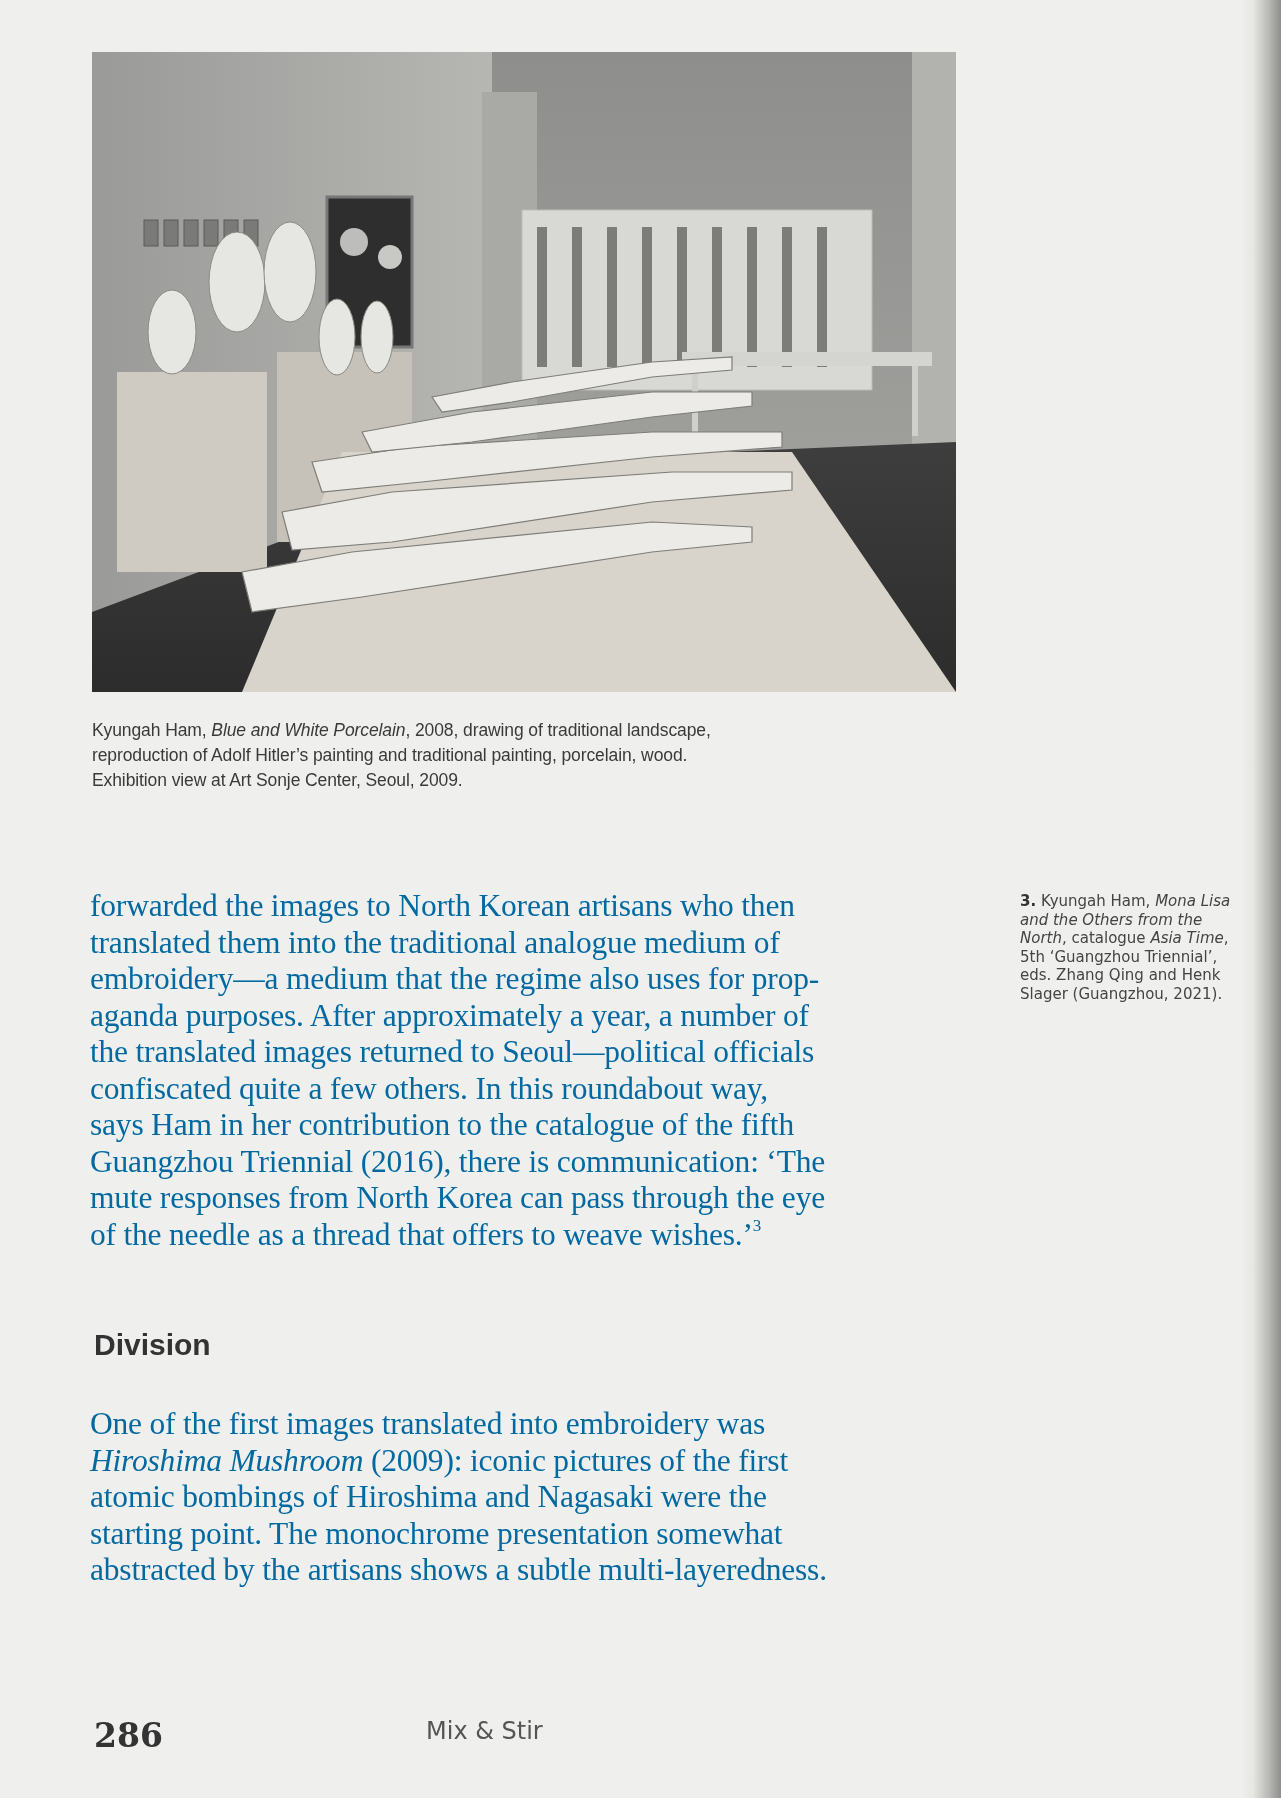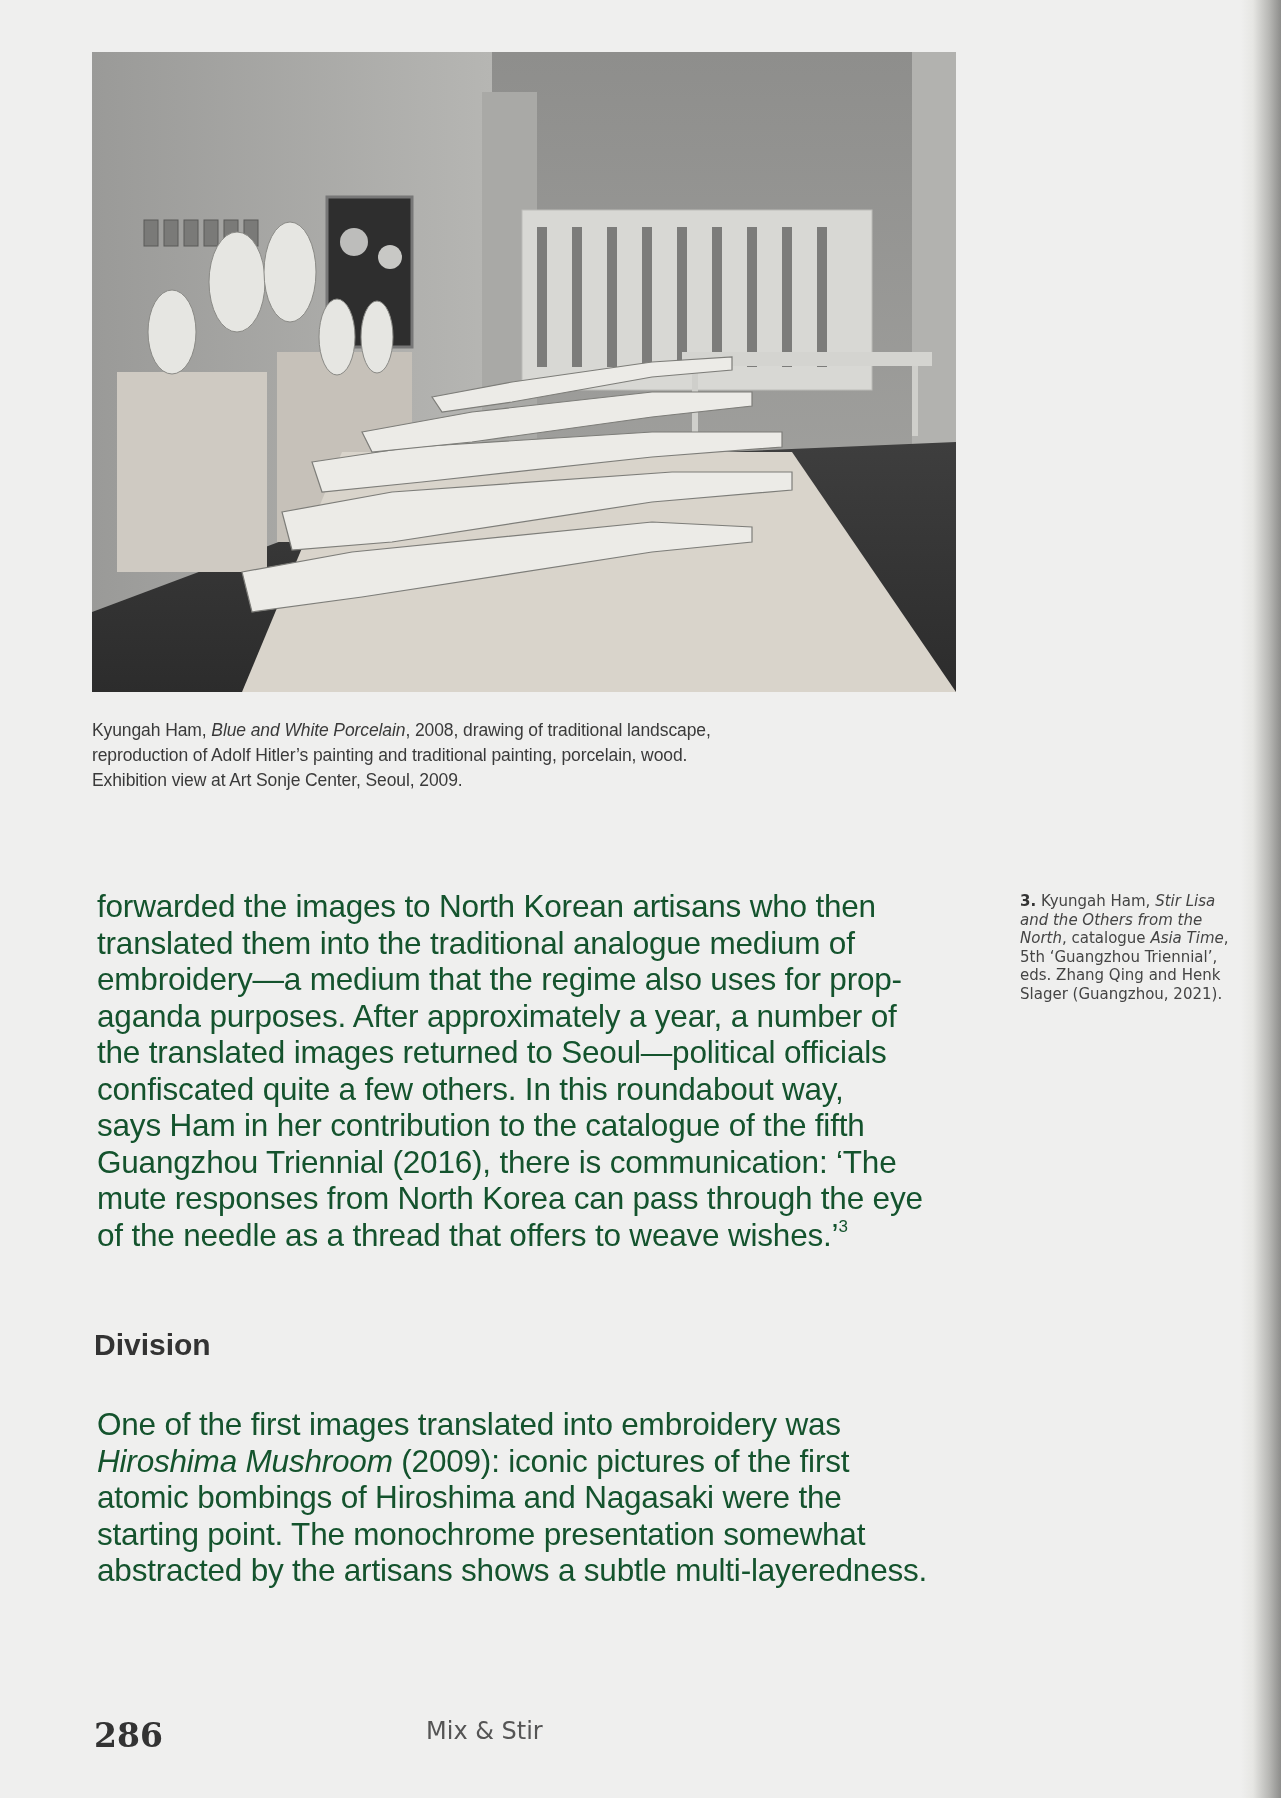--- a/index.html
+++ b/index.html
@@ -18,23 +18,23 @@
       background: #6b6b6b; overflow: hidden;
     }
     .photo svg { display: block; width: 100%; height: 100%; }
     .caption {
       position: absolute; left: 92px; top: 718px; width: 880px;
       font-family: "Liberation Sans", sans-serif; font-size: 17.5px; line-height: 25px;
       color: #3a3a3a; letter-spacing: -0.1px;
     }
     .caption em { font-style: italic; }
     .body-text {
-      position: absolute; left: 97px; width: 880px;
-      font-family: Liberation Sans, sans-serif; font-size: 31.5px; line-height: 36.5px;
-      color: #14532d; letter-spacing: -0.2px;
+      position: absolute; left: 90px; width: 880px;
+      font-family: Liberation Serif, serif; font-size: 31.5px; line-height: 36.5px;
+      color: #0369a1; letter-spacing: -0.2px;
     }
     .body-text .line { display: block; white-space: nowrap; }
     .body-text sup { font-size: 17px; vertical-align: 14px; line-height: 0; }
     #para1 { top: 888px; }
     #para2 { top: 1406px; }
     .heading {
       position: absolute; left: 94px; top: 1328px;
       font-family: "Liberation Sans", sans-serif; font-weight: bold; font-size: 30px;
       color: #333;
     }
@@ -158,21 +158,21 @@
 
 <div class="body-text" id="para2">
   <span class="line">One of the first images translated into embroidery was</span>
   <span class="line"><em>Hiroshima Mushroom</em><span> (2009): iconic pictures of the first</span></span>
   <span class="line">atomic bombings of Hiroshima and Nagasaki were the</span>
   <span class="line">starting point. The monochrome presentation somewhat</span>
   <span class="line">abstracted by the artisans shows a subtle multi-layeredness.</span>
 </div>
 
 <div class="footnote">
-  <span class="line"><b>3.</b><span> Kyungah Ham, </span><em>Stir Lisa</em></span>
+  <span class="line"><b>3.</b><span> Kyungah Ham, </span><em>Mona Lisa</em></span>
   <span class="line"><em>and the Others from the</em></span>
   <span class="line"><em>North</em><span>, catalogue </span><em>Asia Time</em><span>,</span></span>
   <span class="line">5th ‘Guangzhou Triennial’,</span>
   <span class="line">eds. Zhang Qing and Henk</span>
   <span class="line">Slager (Guangzhou, 2021).</span>
 </div>
 
 <div class="folio">286</div>
 <div class="running-title">Mix &amp; Stir</div>
 

